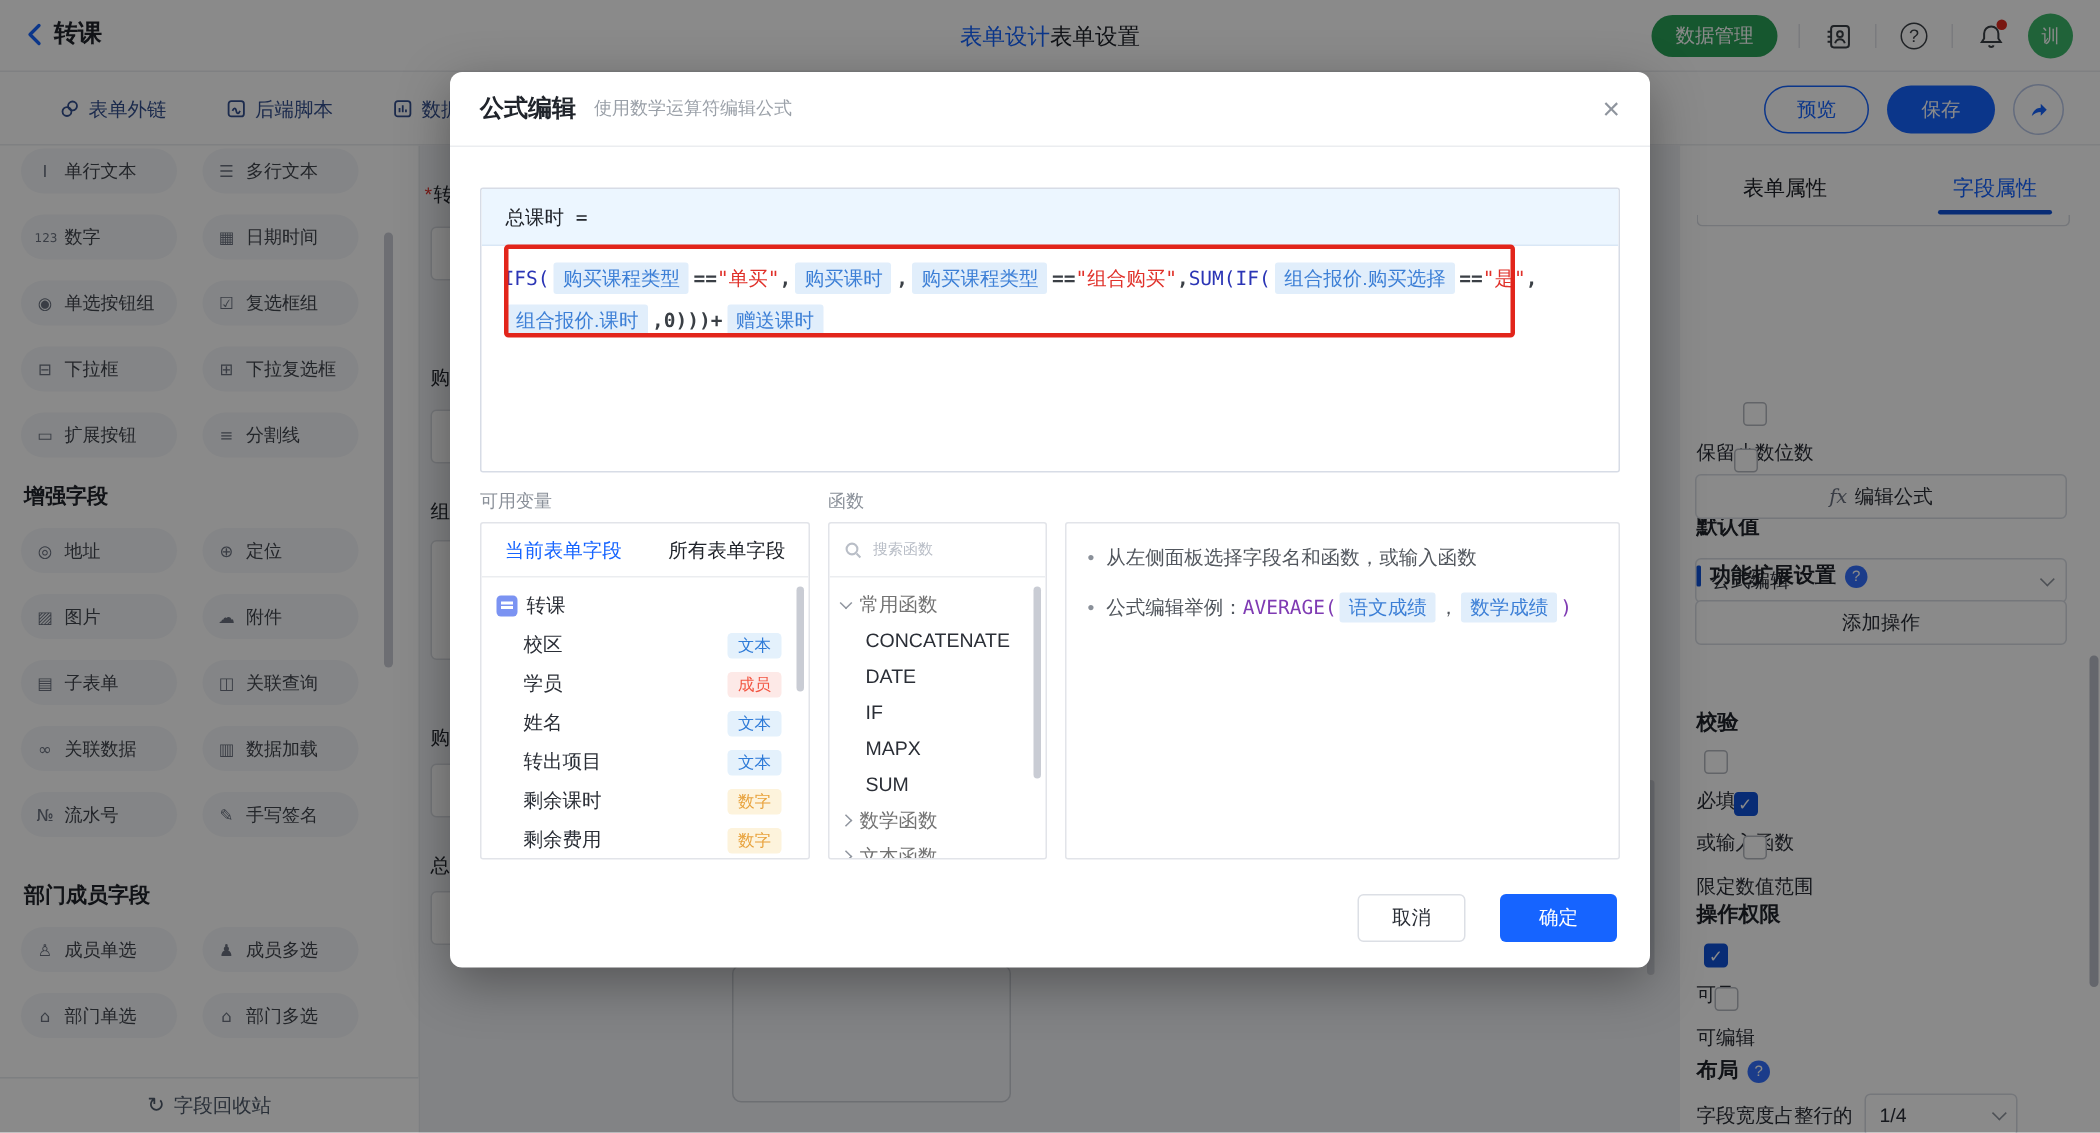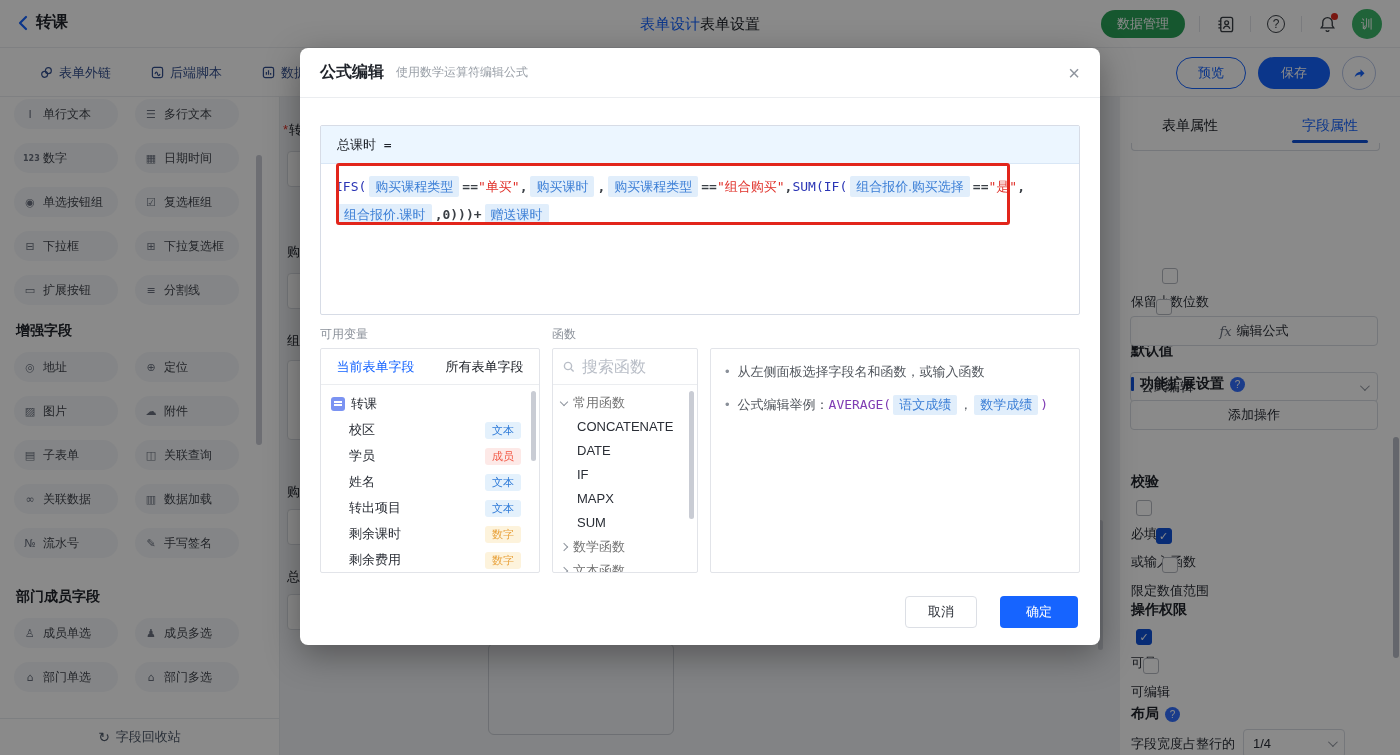--- a/index.html
+++ b/index.html
@@ -97,21 +97,21 @@
   .tree-row.root { margin-top:6px; gap:6px; }
   .tree-row.child { padding-left:28px; justify-content:space-between; padding-right:18px; }
   .doc-icon { width:14px; height:14px; background:#7b93f2; border-radius:3px; position:relative; flex:none; }
   .doc-icon:before { content:""; position:absolute; left:3px; top:4px; width:8px; height:1.5px; background:#fff; box-shadow:0 3px 0 #fff; }
   .badge { font-size:11px; padding:1px 7px; border-radius:3px; }
   .badge.text { color:#2f7bd8; background:#e4f1fc; }
   .badge.member { color:#f25643; background:#fde9e7; }
   .badge.number { color:#e8a23c; background:#fdf3dc; }
   .vp-scroll { position:absolute; right:3px; top:42px; width:5px; height:70px; border-radius:3px; background:#c9ccd4; }
   .fp-search { height:36px; border-bottom:1px solid #ebedf0; display:flex; align-items:center; gap:7px; padding:0 10px; }
-  .fp-search input { border:none; outline:none; width:100px; font-size:16px; color:#a16207; font-family:inherit; }
+  .fp-search input { border:none; outline:none; width:100px; font-size:10px; color:#a16207; font-family:inherit; }
   .fp-search input::placeholder { color:#b9bec7; }
   .fn-group { height:24px; display:flex; align-items:center; gap:6px; padding:0 8px; font-size:13px; color:#737373; cursor:pointer; }
   .fn-group.first { margin-top:6px; }
   .fn-item { height:24px; line-height:24px; padding-left:24px; font-size:13px; color:#2a2e36; cursor:pointer; }
   .chev { width:6px; height:6px; border-right:1.3px solid #8f959e; border-bottom:1.3px solid #8f959e; flex:none; }
   .chev.down { transform:rotate(45deg); margin-top:-3px; }
   .chev.right { transform:rotate(-45deg); }
   .fp-scroll { position:absolute; right:3px; top:42px; width:5px; height:128px; border-radius:3px; background:#c9ccd4; }
   .hint-row { display:flex; gap:8px; padding:12px 14px 0 14px; font-size:13px; color:#51565d; line-height:21px; }
   .hint-bullet { color:#8a9099; }
@@ -203,21 +203,21 @@
   <div class="lib-grid" style="top:2px;">
     <div class="pill-btn">
         <span class="pill-glyph">I</span>
         <span>单行文本</span>
       </div>
     <div class="pill-btn">
         <span class="pill-glyph">☰</span>
         <span>多行文本</span>
       </div>
     <div class="pill-btn">
-        <span class="pill-glyph" style="font-size:8px;font-weight:bold;">123</span>
+        <span class="pill-glyph" style="font-size:8px;font-weight:normal;">123</span>
         <span>数字</span>
       </div>
     <div class="pill-btn">
         <span class="pill-glyph">▦</span>
         <span>日期时间</span>
       </div>
     <div class="pill-btn">
         <span class="pill-glyph">◉</span>
         <span>单选按钮组</span>
       </div>

